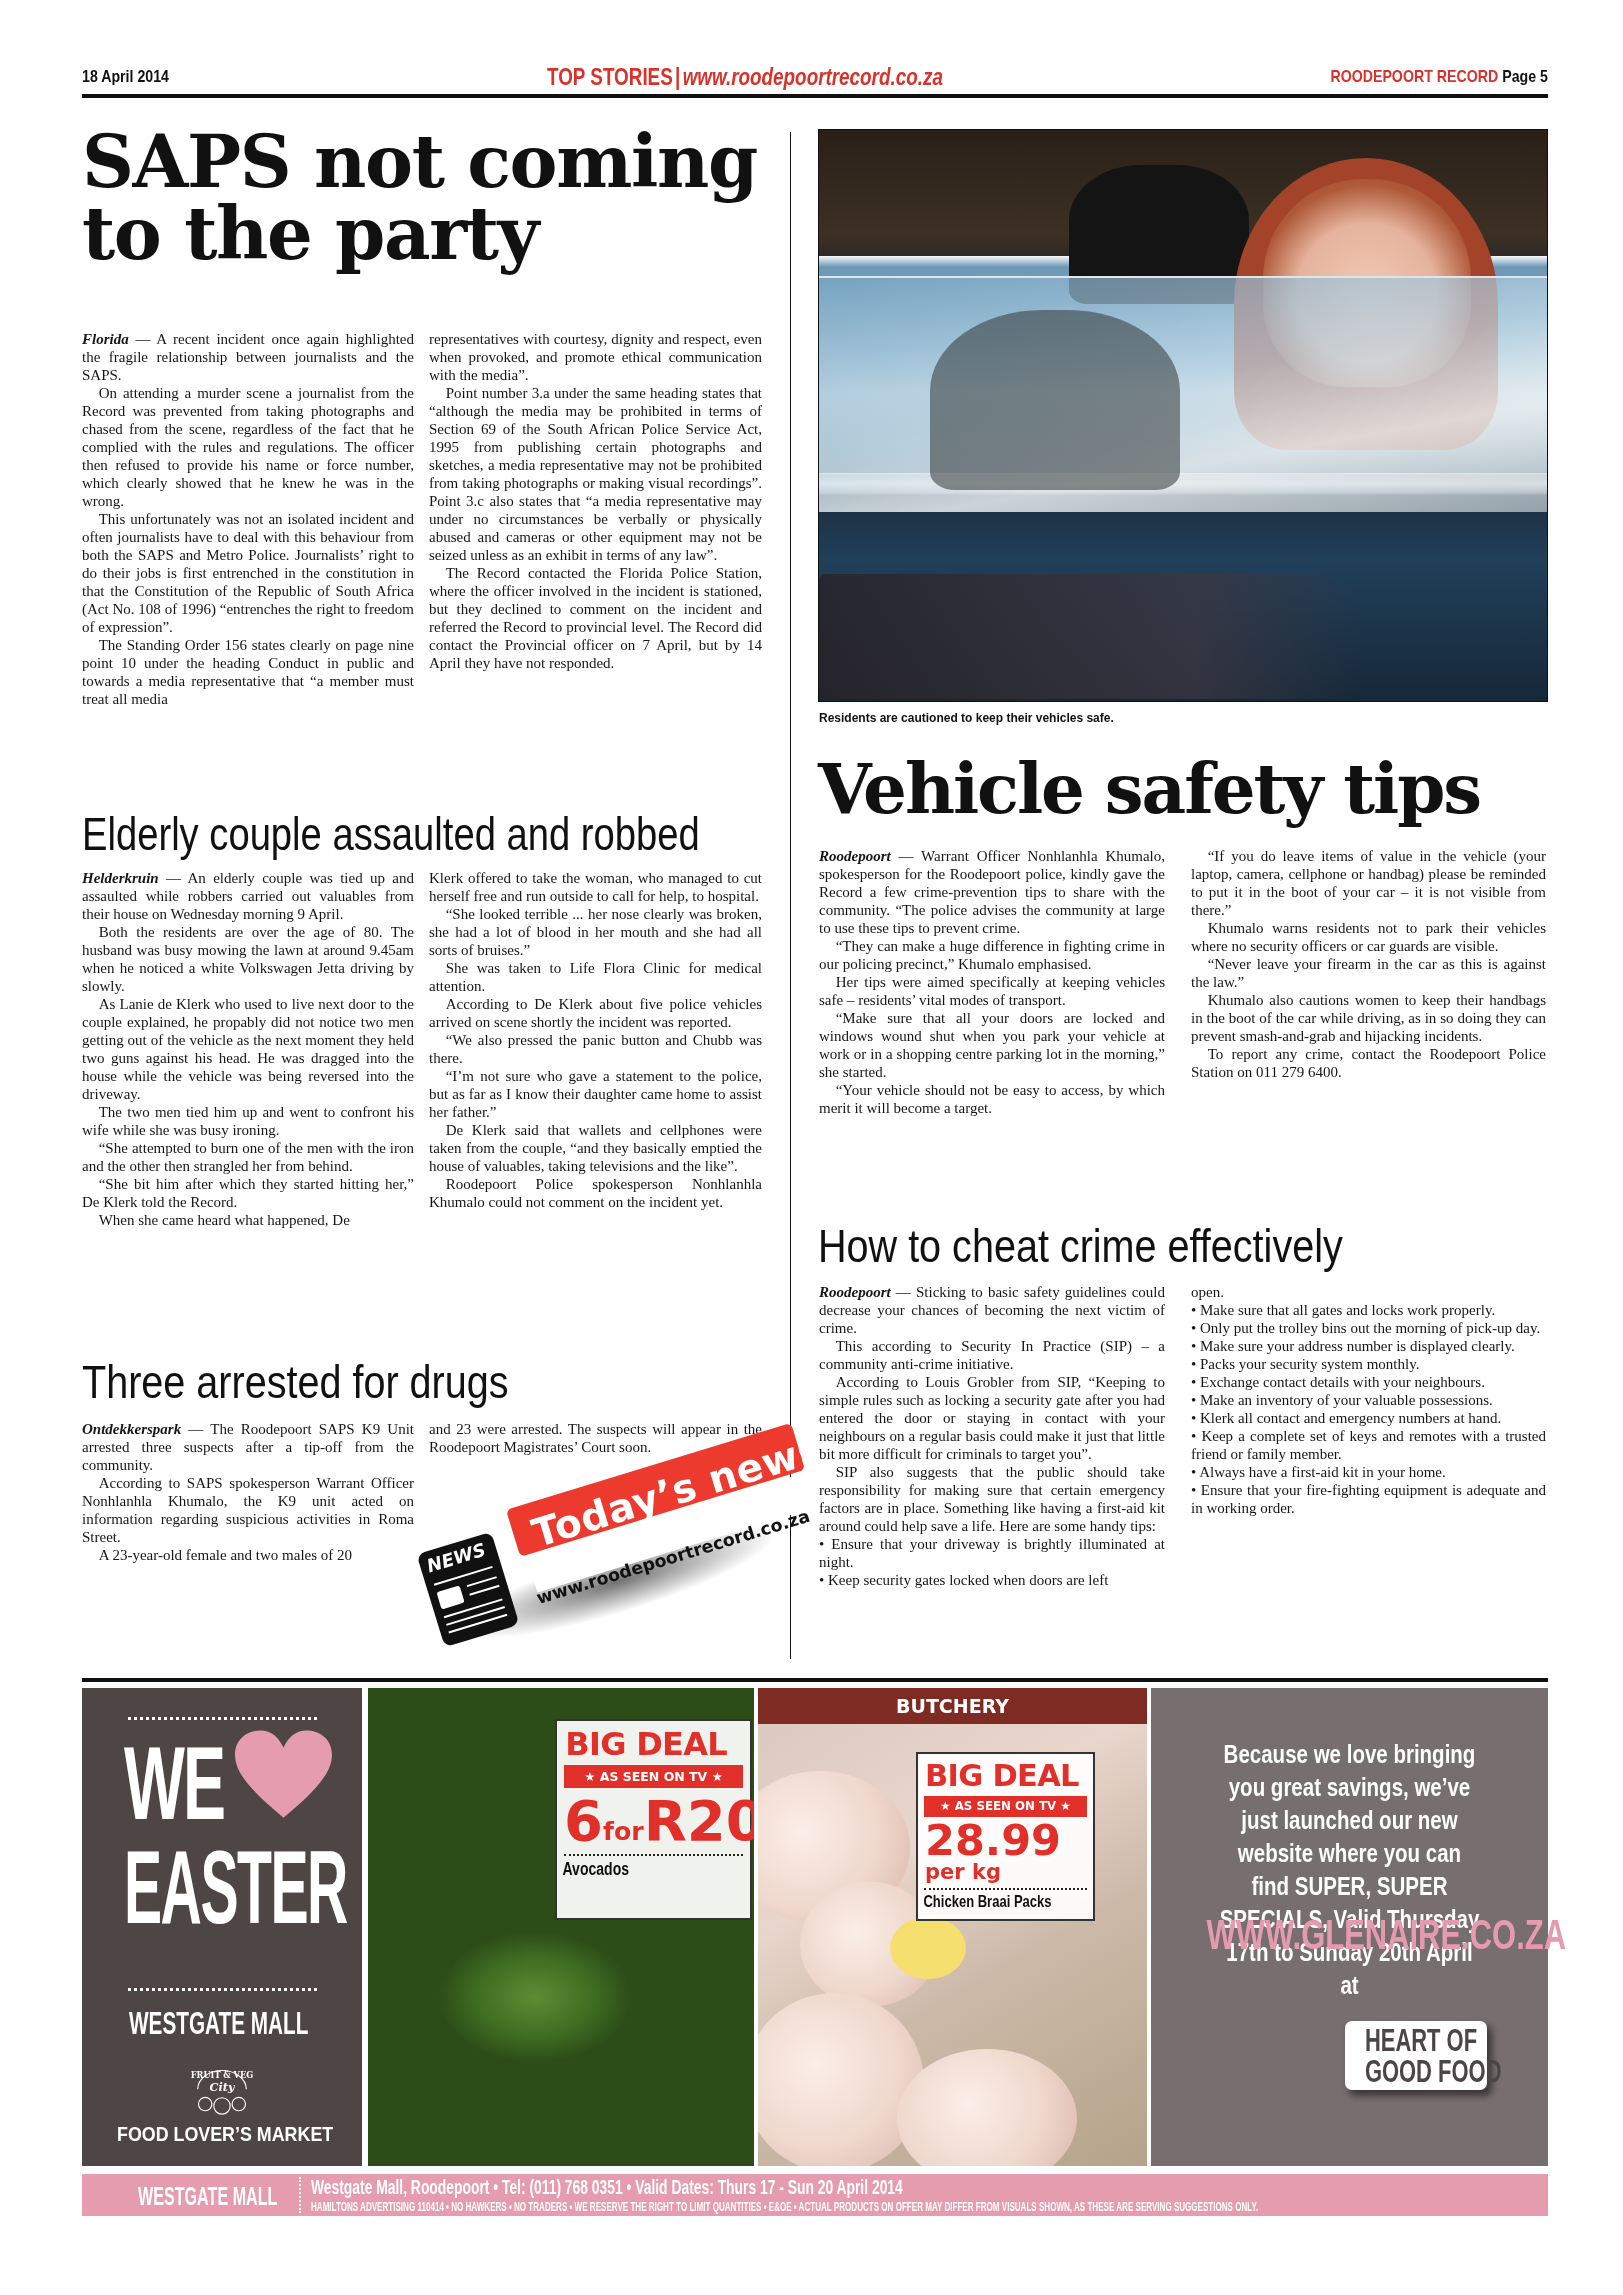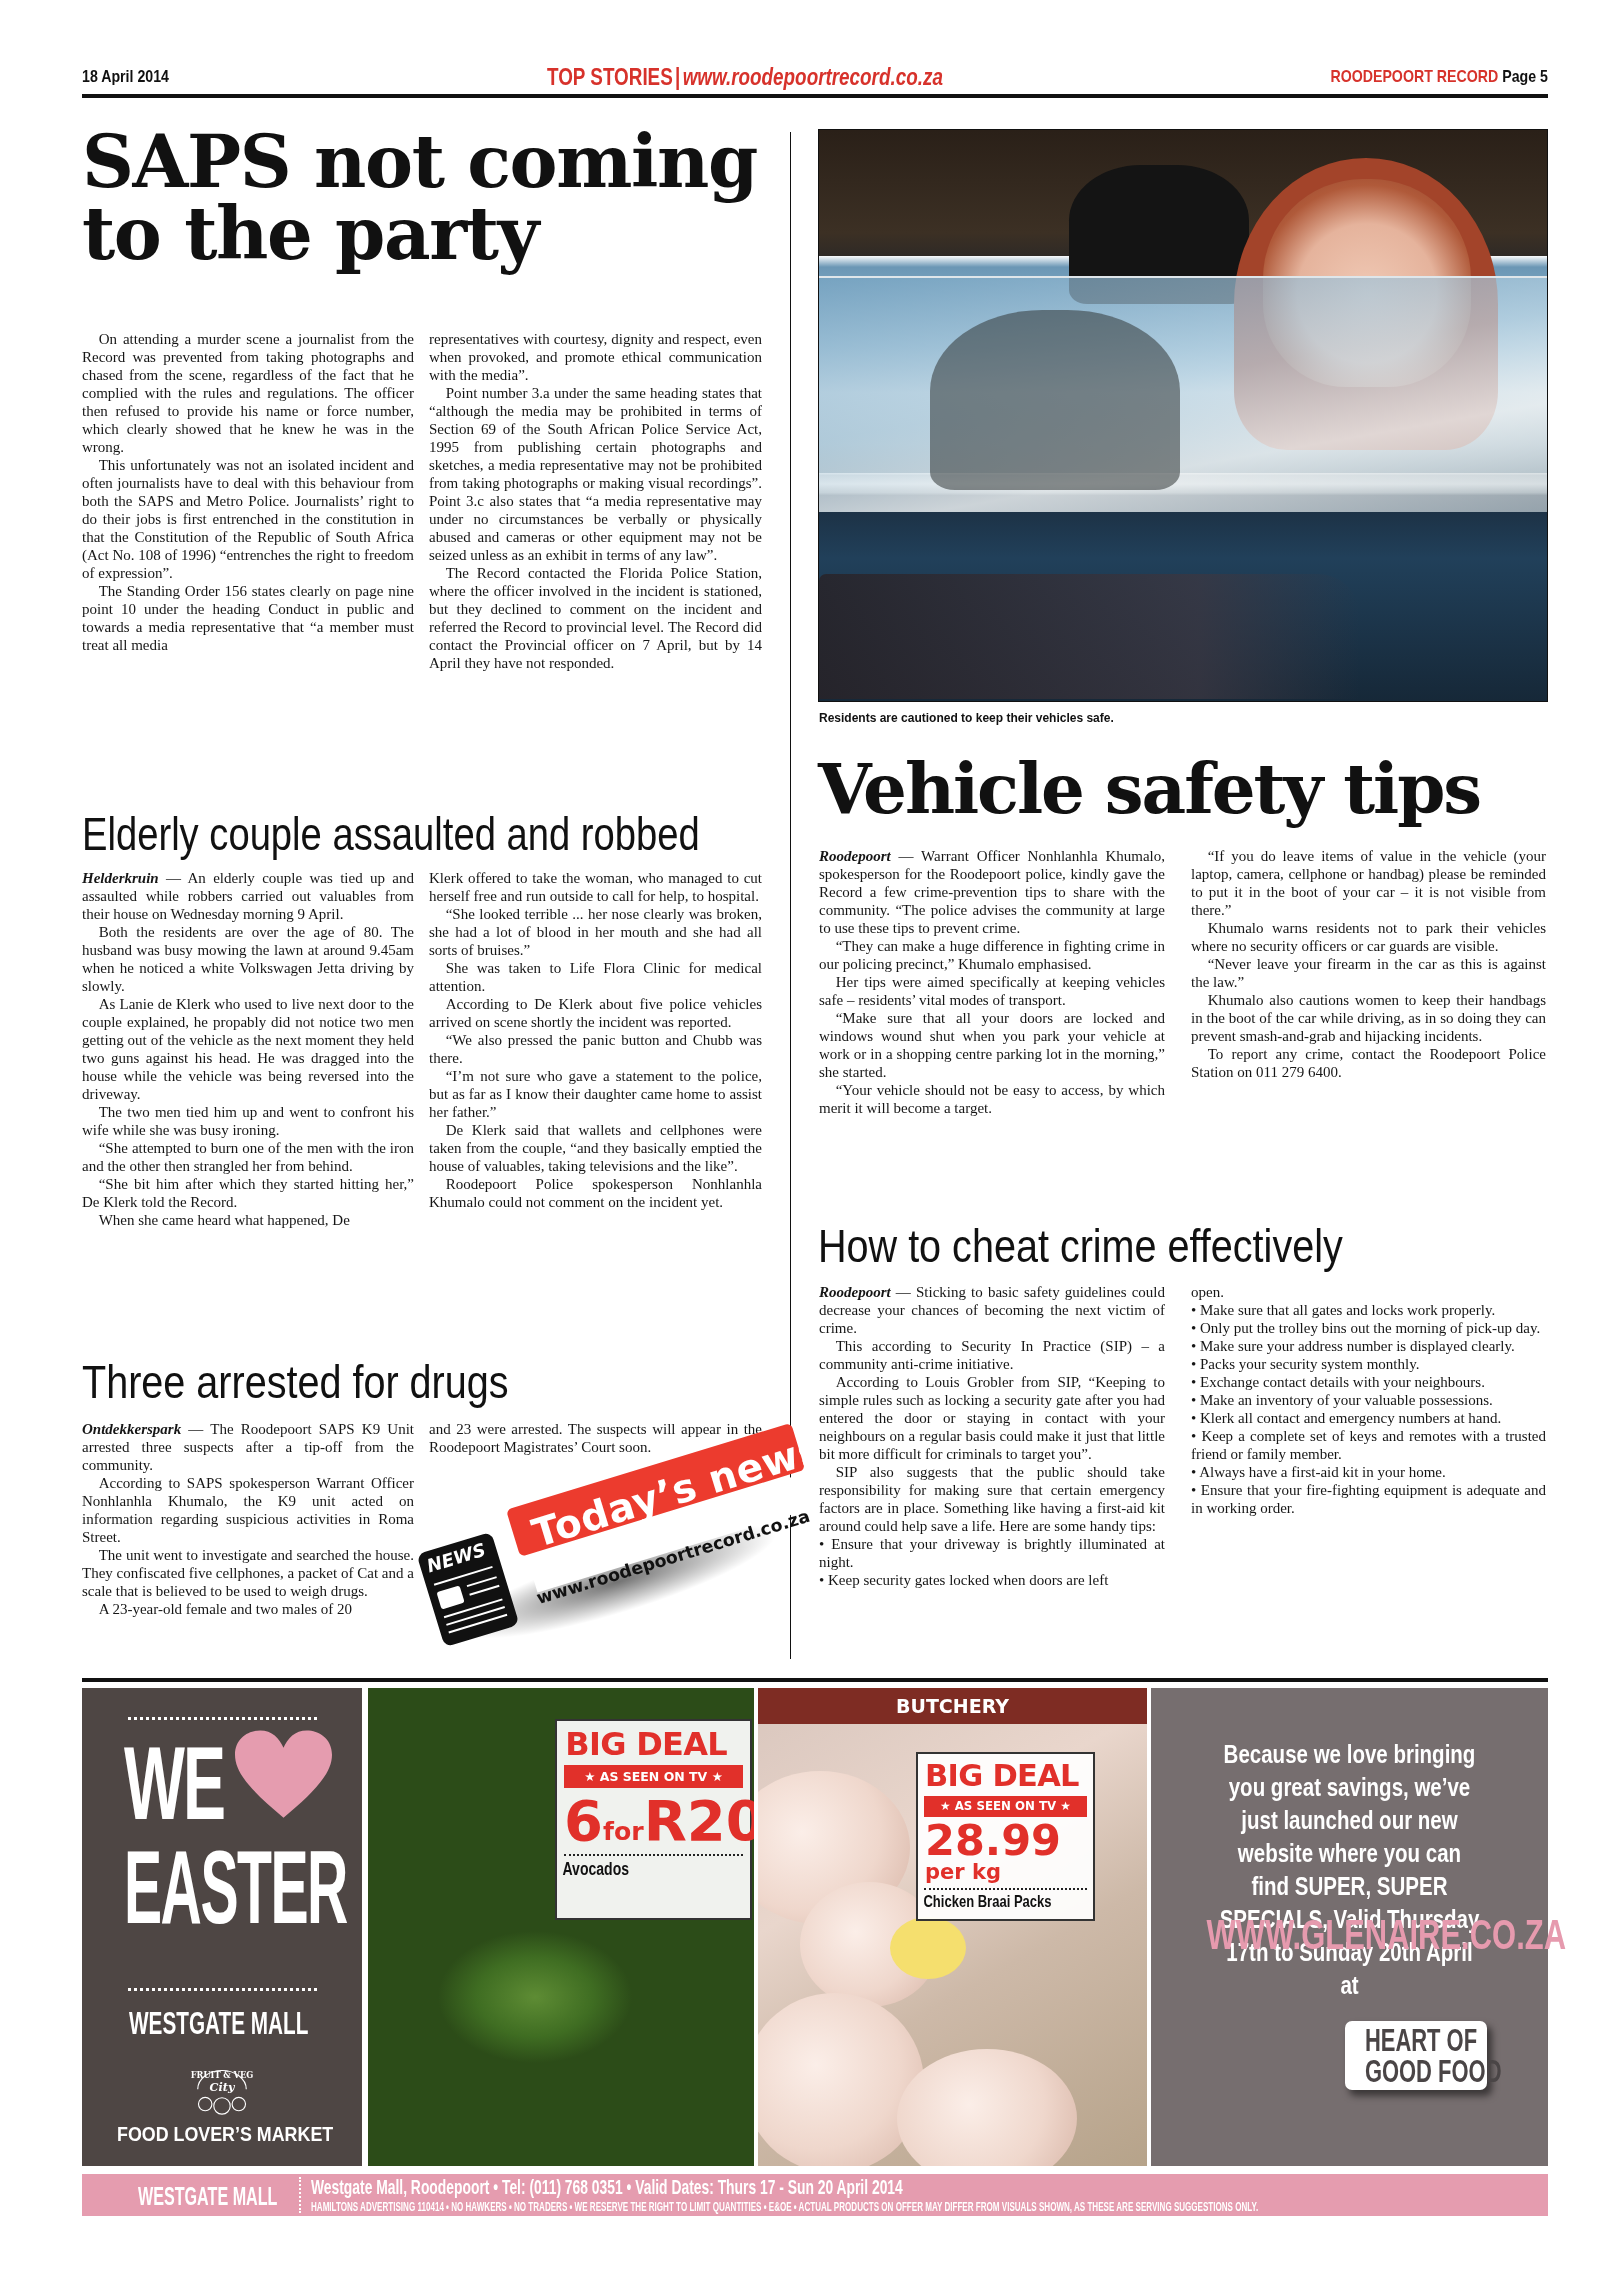--- a/index.html
+++ b/index.html
@@ -118,20 +118,21 @@
 <div class="mh-rule"></div>
 
 <div class="vrule" style="left:790px; top:132px; height:1527px;"></div>
 
 <h1 class="hl-serif" style="left:82px; top:126px; font-size:72px;">
   <span>SAPS not coming</span><br>
   <span>to the party</span>
 </h1>
 
 <div class="col" style="left:82px; top:330px; width:332px;">
+  <p class="lead"><span class="dateline">Florida</span><span> — A recent incident once again highlighted the fragile relationship between journalists and the SAPS.</span></p>
   <p>On attending a murder scene a journalist from the Record was prevented from taking photographs and chased from the scene, regardless of the fact that he complied with the rules and regulations. The officer then refused to provide his name or force number, which clearly showed that he knew he was in the wrong.</p>
   <p>This unfortunately was not an isolated incident and often journalists have to deal with this behaviour from both the SAPS and Metro Police. Journalists’ right to do their jobs is first entrenched in the constitution in that the Constitution of the Republic of South Africa (Act No. 108 of 1996) “entrenches the right to freedom of expression”.</p>
   <p>The Standing Order 156 states clearly on page nine point 10 under the heading Conduct in public and towards a media representative that “a member must treat all media</p>
 </div>
 <div class="col" style="left:429px; top:330px; width:333px;">
   <p class="lead">representatives with courtesy, dignity and respect, even when provoked, and promote ethical communication with the media”.</p>
   <p>Point number 3.a under the same heading states that “although the media may be prohibited in terms of Section 69 of the South African Police Service Act, 1995 from publishing certain photographs and sketches, a media representative may not be prohibited from taking photographs or making visual recordings”. Point 3.c also states that “a media representative may under no circumstances be verbally or physically abused and cameras or other equipment may not be seized unless as an exhibit in terms of any law”.</p>
   <p>The Record contacted the Florida Police Station, where the officer involved in the incident is stationed, but they declined to comment on the incident and referred the Record to provincial level. The Record did contact the Provincial officer on 7 April, but by 14 April they have not responded.</p>
 </div>
 
@@ -155,21 +156,20 @@
   <p>“I’m not sure who gave a statement to the police, but as far as I know their daughter came home to assist her father.”</p>
   <p>De Klerk said that wallets and cellphones were taken from the couple, “and they basically emptied the house of valuables, taking televisions and the like”.</p>
   <p>Roodepoort Police spokesperson Nonhlanhla Khumalo could not comment on the incident yet.</p>
 </div>
 
 <h2 class="hl-sans" style="left:82px; top:1355px; font-size:46px; transform:scaleX(0.86);">Three arrested for drugs</h2>
 
 <div class="col" style="left:82px; top:1420px; width:332px;">
   <p class="lead"><span class="dateline">Ontdekkerspark</span><span> — The Roodepoort SAPS K9 Unit arrested three suspects after a tip-off from the community.</span></p>
   <p>According to SAPS spokesperson Warrant Officer Nonhlanhla Khumalo, the K9 unit acted on information regarding suspicious activities in Roma Street.</p>
-  <p>The unit went to investigate and searched the house. They confiscated five cellphones, a packet of Cat and a scale that is believed to be used to weigh drugs.</p>
   <p>A 23-year-old female and two males of 20</p>
 </div>
 <div class="col" style="left:429px; top:1420px; width:333px;">
   <p class="lead">and 23 were arrested. The suspects will appear in the Roodepoort Magistrates’ Court soon.</p>
 </div>
 
 <div class="news-badge">
   <div class="shadow"></div>
   <div class="strip"></div>
   <div class="band"></div>

